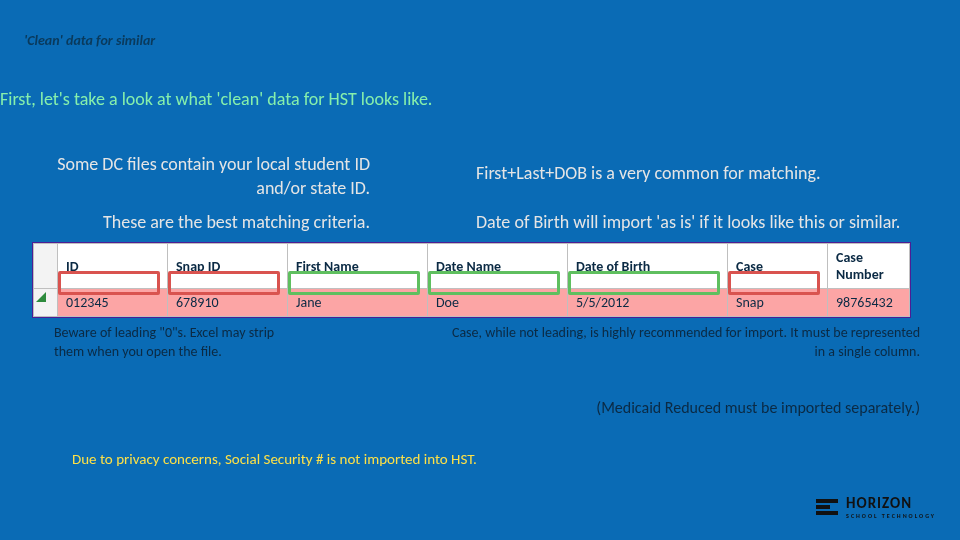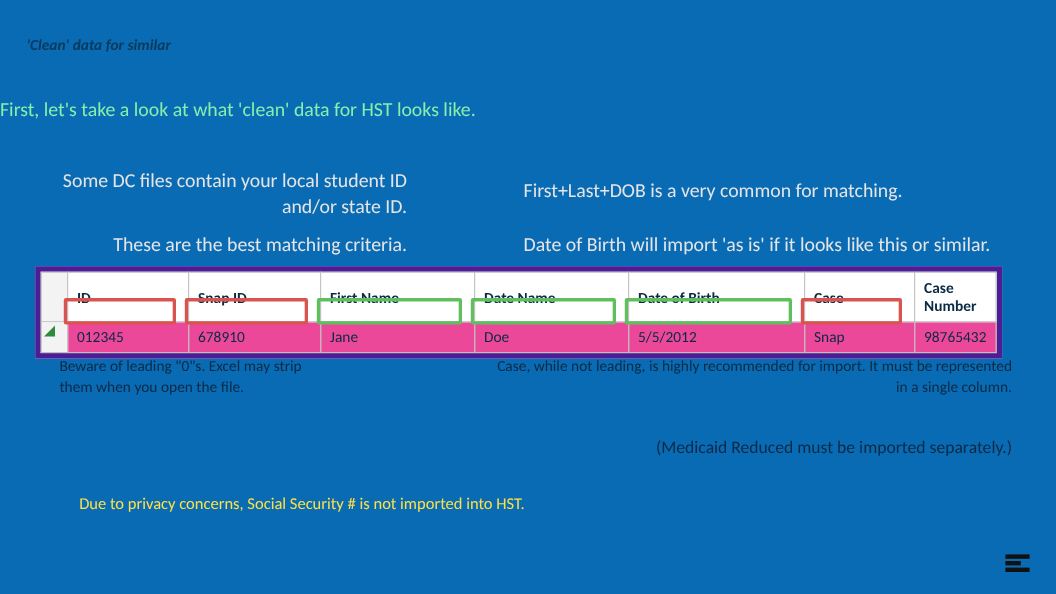--- a/index.html
+++ b/index.html
@@ -31,33 +31,33 @@
     line-height: 1.35;
   }
   .ann.right { text-align: right; }
   .ann.left { text-align: left; }
 
   
   .table-wrap {
     position: absolute;
     top: 242px; left: 32px; right: 49px;
     background: #ffffff;
-    border: 5px solid #4c1d95;
+    border: 1px solid #4c1d95;
   }
   table {
     width: 100%;
     border-collapse: collapse;
     table-layout: fixed;
   }
   th, td {
     border: 1px solid #bfbfbf;
     padding: 5px 8px;
     font-size: 14px;
     text-align: left;
-    background: #ec4899;
+    background: #fca5a5;
   }
   th {
     font-weight: 700;
     background: #fff;
   }
   .rowhead {
     width: 24px;
     background: #f3f3f3;
     border-right: 1px solid #bfbfbf;
     position: relative;
@@ -206,13 +206,17 @@
 <div class="note-right">Case, while not leading, is highly recommended for import. It must be represented in a single column.</div>
 <div class="note-medic">(Medicaid Reduced must be imported separately.)</div>
 <div class="note-privacy">Due to privacy concerns, Social Security # is not imported into HST.</div>
 
 <div class="logo">
   <div class="mark">
     <span class="bar"></span>
     <span class="bar short"></span>
     <span class="bar"></span>
   </div>
+  <div class="text">
+    <div class="brand">HORIZON</div>
+    <div class="sub">SCHOOL TECHNOLOGY</div>
+  </div>
 </div>
 
 </body></html>

